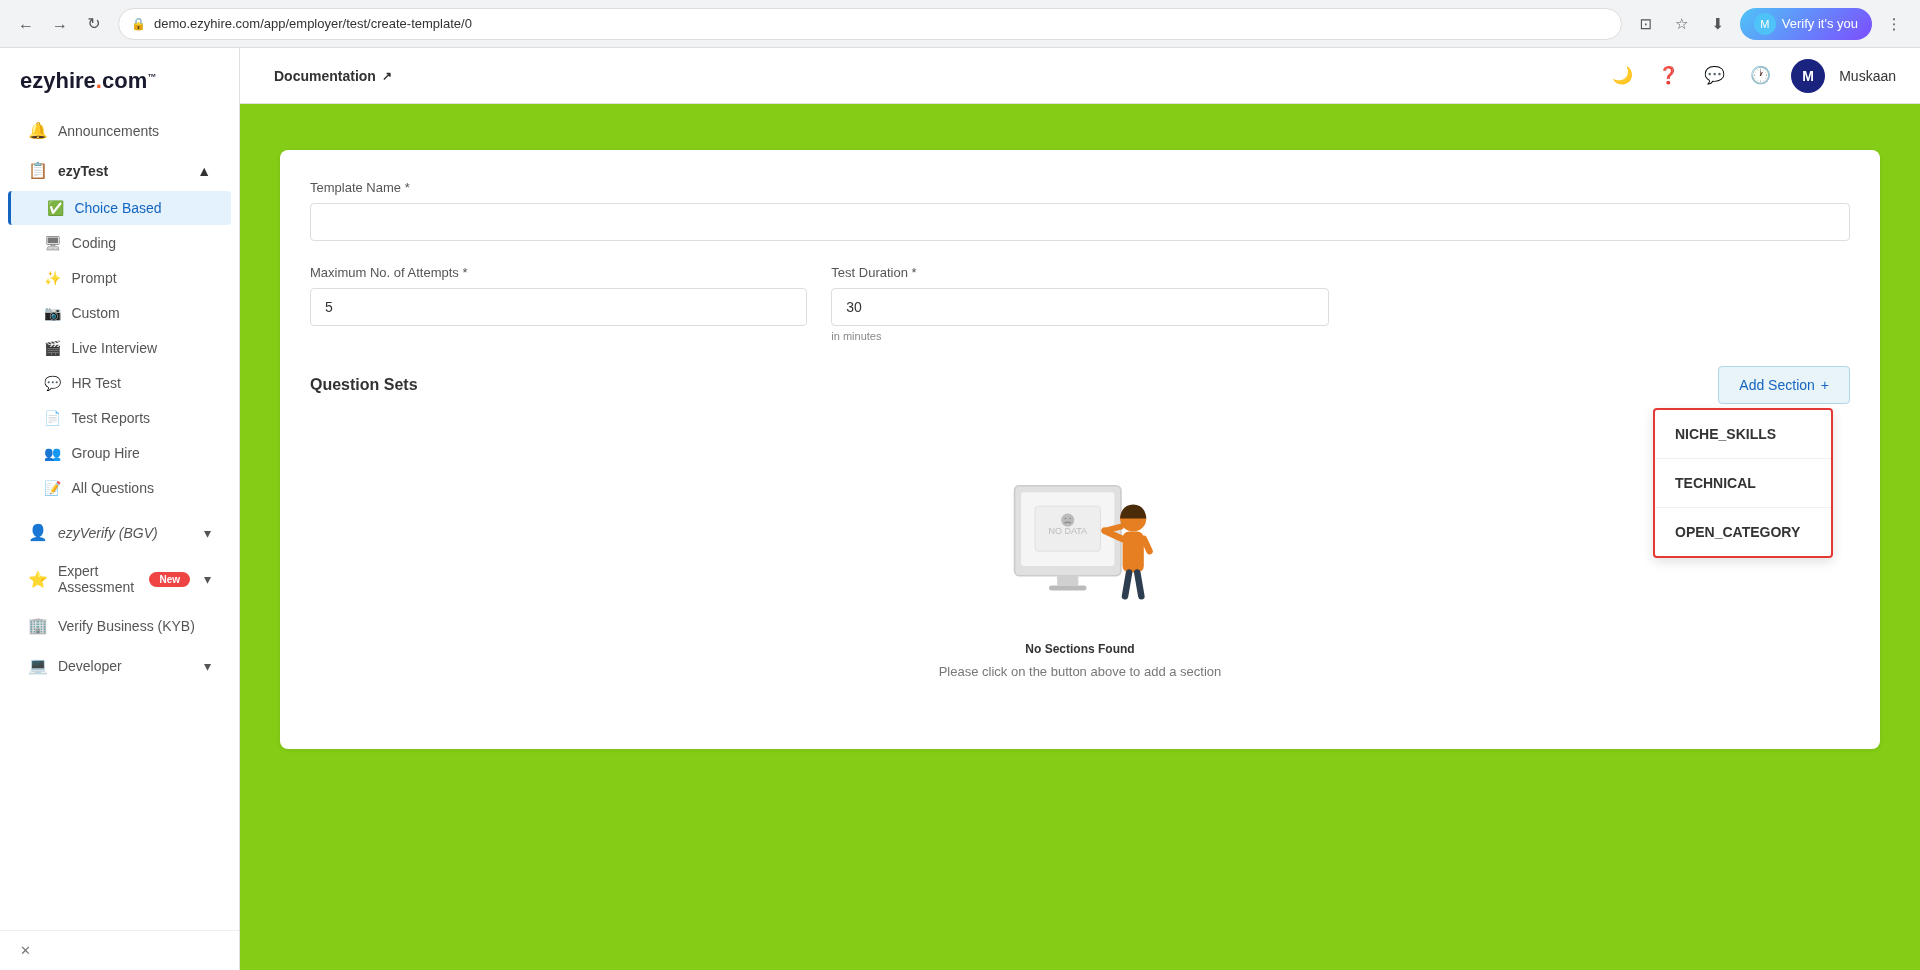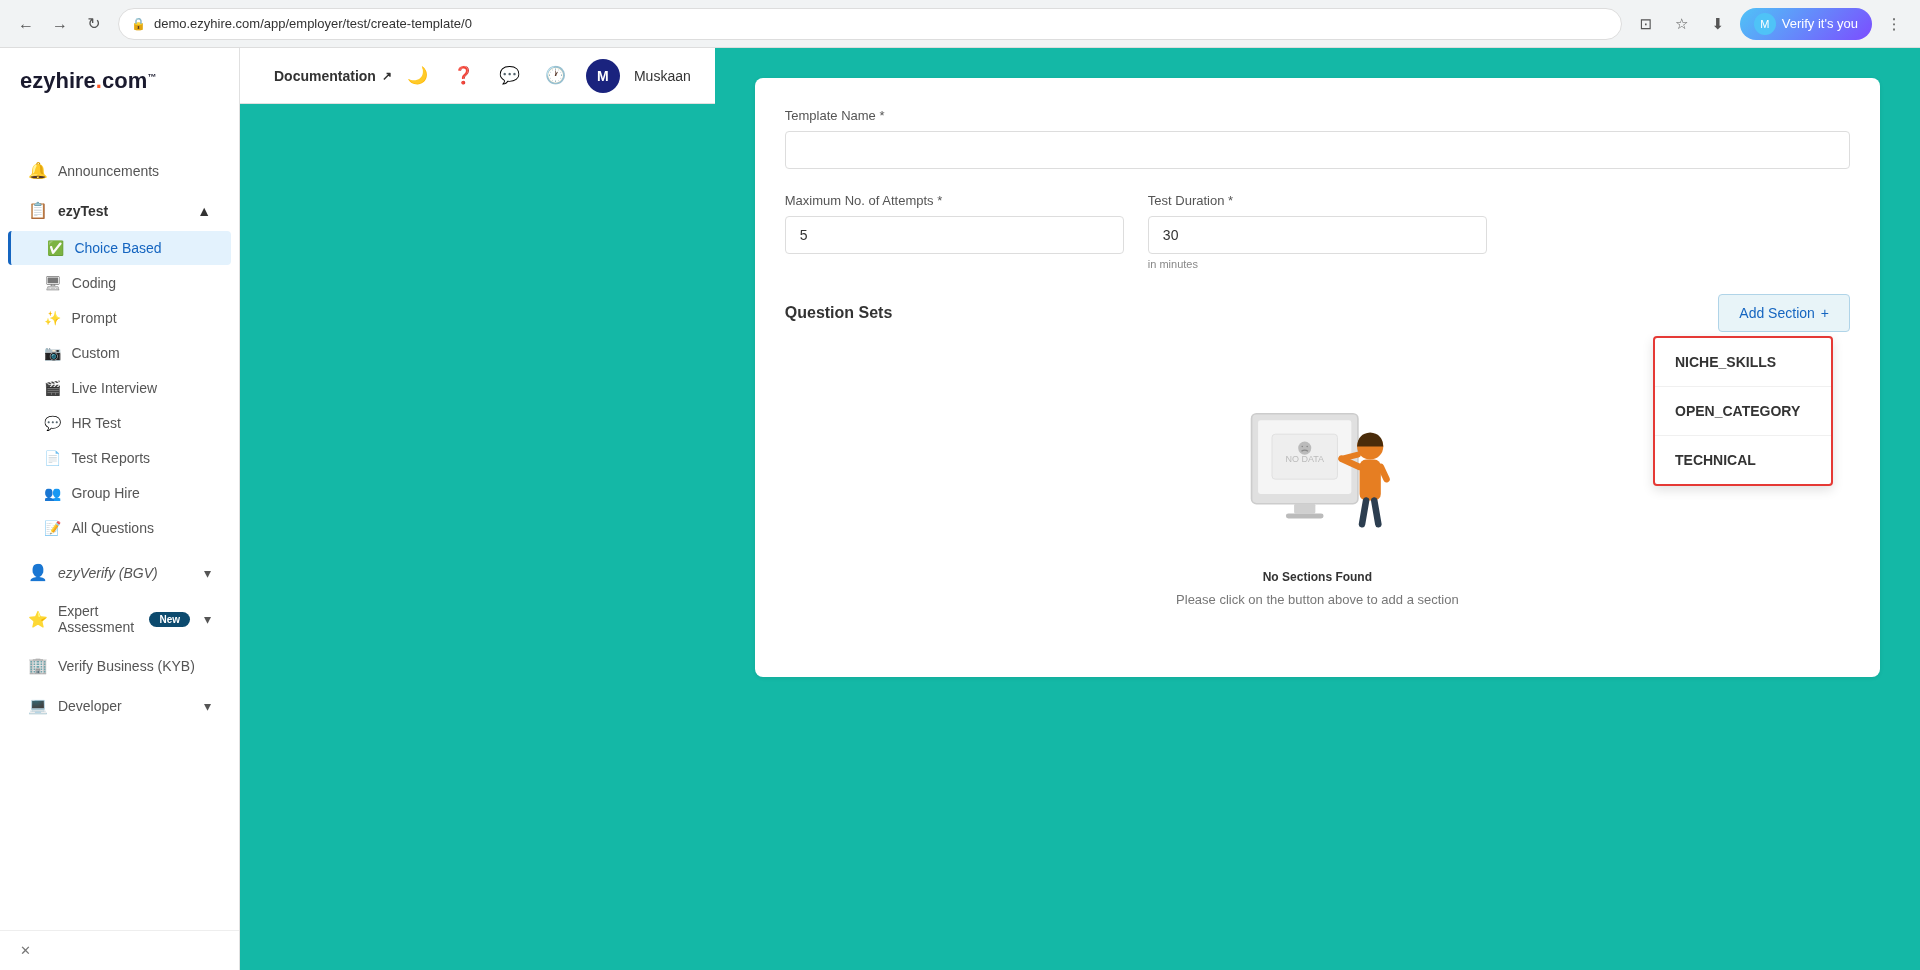--- a/index.html
+++ b/index.html
@@ -57,21 +57,20 @@
 
     
     .sidebar {
       width: 240px;
       background: #fff;
       border-right: 1px solid #e0e0e0;
       display: flex;
       flex-direction: column;
       overflow-y: auto;
       flex-shrink: 0;
-      gap: 40px;
     }
     .sidebar-logo {
       padding: 20px 20px 16px;
       display: flex; align-items: center;
     }
     .logo-text {
       font-size: 22px; font-weight: 700; color: #1a1a2e;
     }
     .logo-dot { color: #ff5722; }
 
@@ -103,40 +102,41 @@
       transition: background 0.15s;
     }
     .sidebar-sub-item.active {
       color: #1565c0; background: #e3f2fd;
       border-left: 3px solid #1565c0;
     }
     .sidebar-sub-item .icon { font-size: 14px; color: #777; flex-shrink: 0; }
     .sidebar-sub-item.active .icon { color: #1565c0; }
 
     .new-badge {
-      background: #0c4a6e; color: white; font-size: 10px;
+      background: #ef4444; color: white; font-size: 10px;
       padding: 2px 10px; border-radius: 10px; font-weight: 600; text-align: center;
     }
 
     .sidebar-bottom {
       padding: 12px 20px;
       border-top: 1px solid #eee;
     }
     .sidebar-close-btn {
       display: flex; align-items: center; gap: 6px;
       color: #777; font-size: 13px; cursor: pointer;
     }
 
     
     .main-content {
       flex: 1;
       display: flex;
-      flex-direction: row;
+      flex-direction: column;
       overflow: hidden;
-      background: #14b8a6;
+      background: #84cc16;
+      gap: 16px;
     }
 
     
     .top-header {
       background: white;
       border-bottom: 1px solid #e0e0e0;
       padding: 14px 24px;
       display: flex;
       align-items: center;
       justify-content: space-between;
@@ -430,22 +430,22 @@
           <h3 class="question-sets-title">Question Sets</h3>
 
           <div style="position:relative;">
             <button class="add-section-btn">
               <span>Add Section</span>
               <span>+</span>
             </button>
 
             <div class="dropdown-menu">
               <span class="dropdown-item">NICHE_SKILLS</span>
+              <span class="dropdown-item">TECHNICAL</span>
               <span class="dropdown-item">OPEN_CATEGORY</span>
-              <span class="dropdown-item">TECHNICAL</span>
             </div>
           </div>
         </div>
 
         <div class="empty-state">
           <svg class="empty-illustration" viewBox="0 0 220 180" xmlns="http://www.w3.org/2000/svg">
 
             <rect x="30" y="20" width="130" height="110" rx="6" fill="#e0e0e0" stroke="#ccc" stroke-width="2"></rect>
             <rect x="38" y="28" width="114" height="90" rx="3" fill="#f5f5f5"></rect>
 

